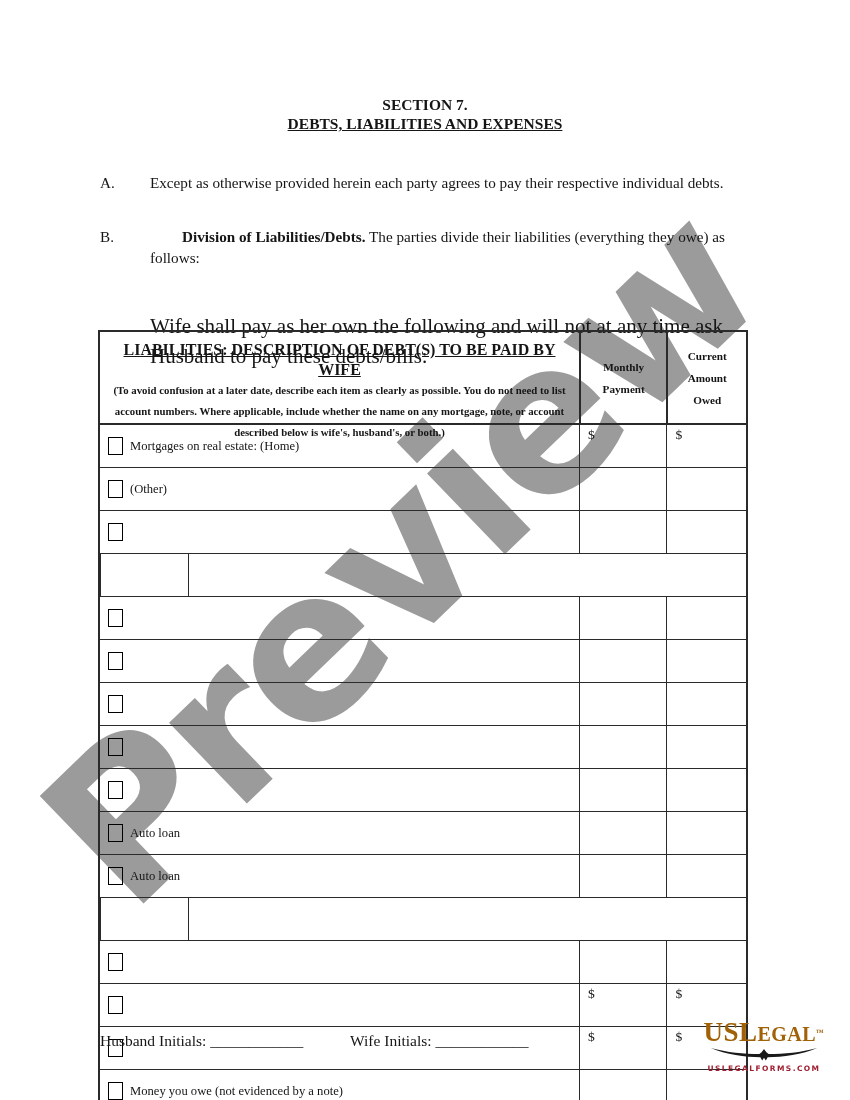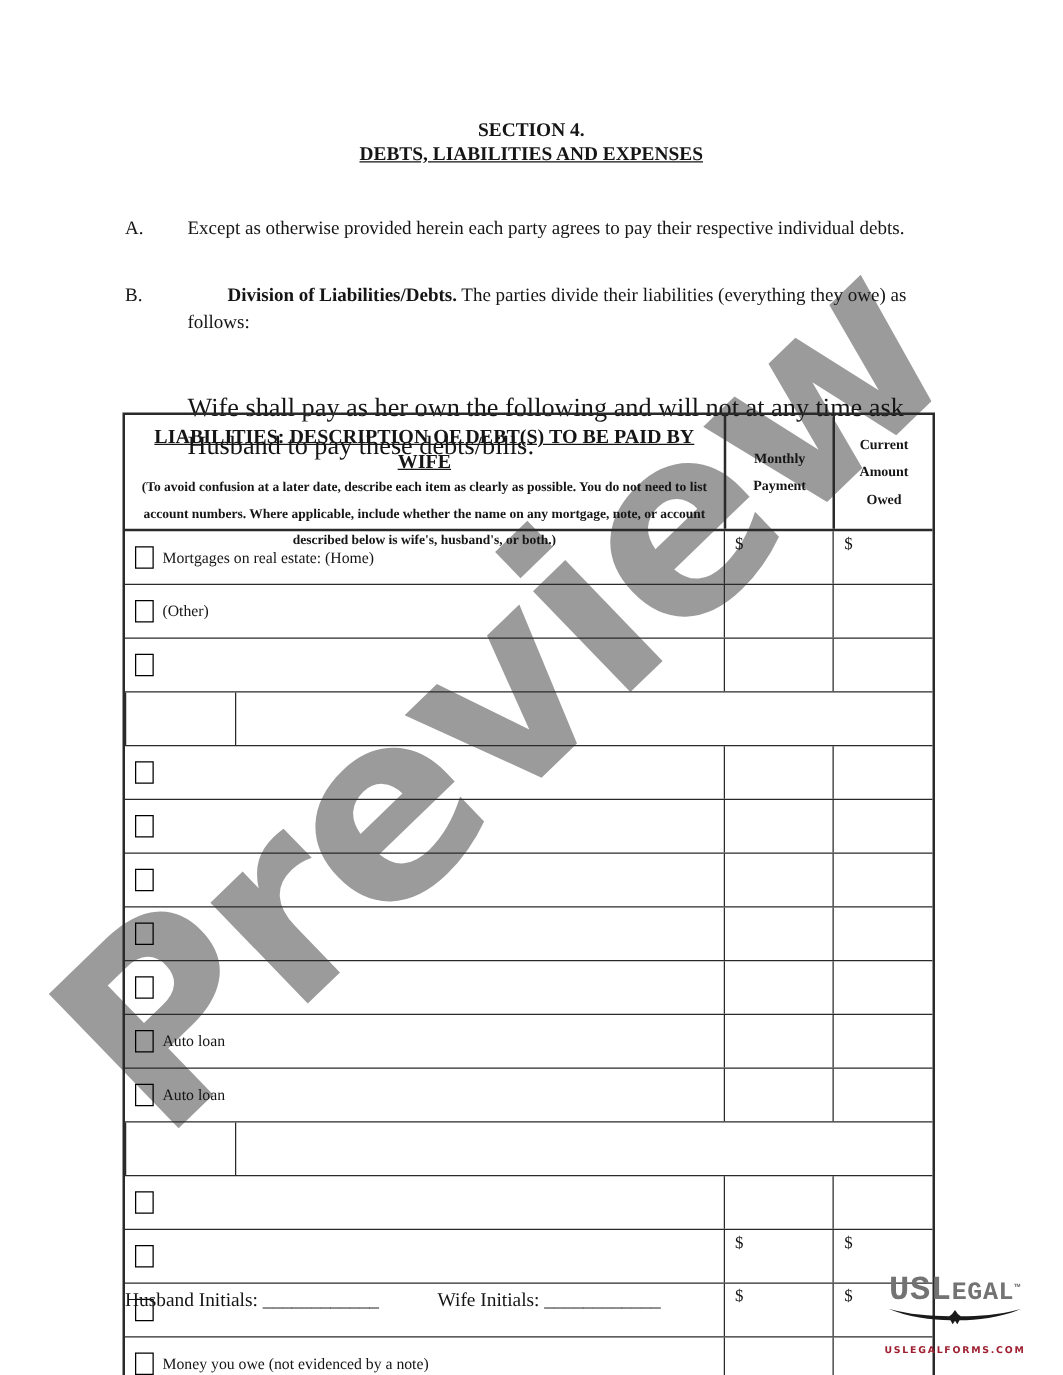--- a/index.html
+++ b/index.html
@@ -69,33 +69,33 @@
 
   
   .logo { position:absolute; top:1019px; left:697px; width:134px; text-align:center; }
   .logo-text { font-family:"Liberation Serif", serif; font-weight:bold;
                color:#9e1f30; letter-spacing:0.5px; line-height:26px; white-space:nowrap; }
   .logo-big { font-size:27px; }
   .logo-small { font-size:20px; }
   .logo-tm { font-size:8px; vertical-align:super; }
   .eagle { display:block; margin:-2px auto 0 auto; }
   .logo-site { font-family:"DejaVu Sans", sans-serif; font-weight:bold;
-               font-size:7.5px; letter-spacing:1.4px; color:#9e1f30; margin-top:15px; }
+               font-size:7.5px; letter-spacing:1.4px; color:#9e1f30; margin-top:3px; }
 </style>
 </head>
 <body>
 
 <div class="page">
 
   <div class="watermark" style="color: rgb(155, 155, 155);">Preview</div>
 
   <div class="content">
 
     <div class="title-block">
-      <div>SECTION 4.</div>
+      <div>SECTION 7.</div>
       <div class="title-sub">DEBTS, LIABILITIES AND EXPENSES</div>
     </div>
 
     <div class="para para-a">
       <span class="p-label">A.</span>
       <div class="p-body">Except as otherwise provided herein each party agrees to pay their respective individual debts.</div>
     </div>
 
     <div class="para para-b">
       <span class="p-label">B.</span>
@@ -303,21 +303,21 @@
       <div class="cell cell-monthly"><span class="dollar"></span></div>
       <div class="cell cell-current"><span class="dollar"></span></div>
     </div>
   </div>
     </div>
 
     <div class="footer-item footer-husband"><span>Husband Initials: </span><span>____________</span></div>
     <div class="footer-item footer-wife"><span>Wife Initials: </span><span>____________</span></div>
 
     <div class="logo">
-      <div class="logo-text" style="color: #737373; font-family: Liberation Mono, monospace;"><span class="logo-big">USL</span><span class="logo-small">EGAL</span><span class="logo-tm">™</span></div>
+      <div class="logo-text" style="color: #a16207;"><span class="logo-big">USL</span><span class="logo-small">EGAL</span><span class="logo-tm">™</span></div>
       <svg class="eagle" width="110" height="14" viewBox="0 0 120 15">
         <path fill="#1a1a1a" d="M2 1 C18 8 40 11 56 11 L58 14.5 L60 11.5 L62 14.5 L64 11 C80 11 102 8 118 1 C100 6 82 7.5 65 7.5 L60 3.5 L55 7.5 C38 7.5 20 6 2 1 Z"></path>
         <path fill="#1a1a1a" d="M60 2 L62.2 5.2 L60 8.4 L57.8 5.2 Z"></path>
       </svg>
       <div class="logo-site" style="color: rgb(158, 31, 48);">USLEGALFORMS.COM</div>
     </div>
 
   </div>
 
 </div>

